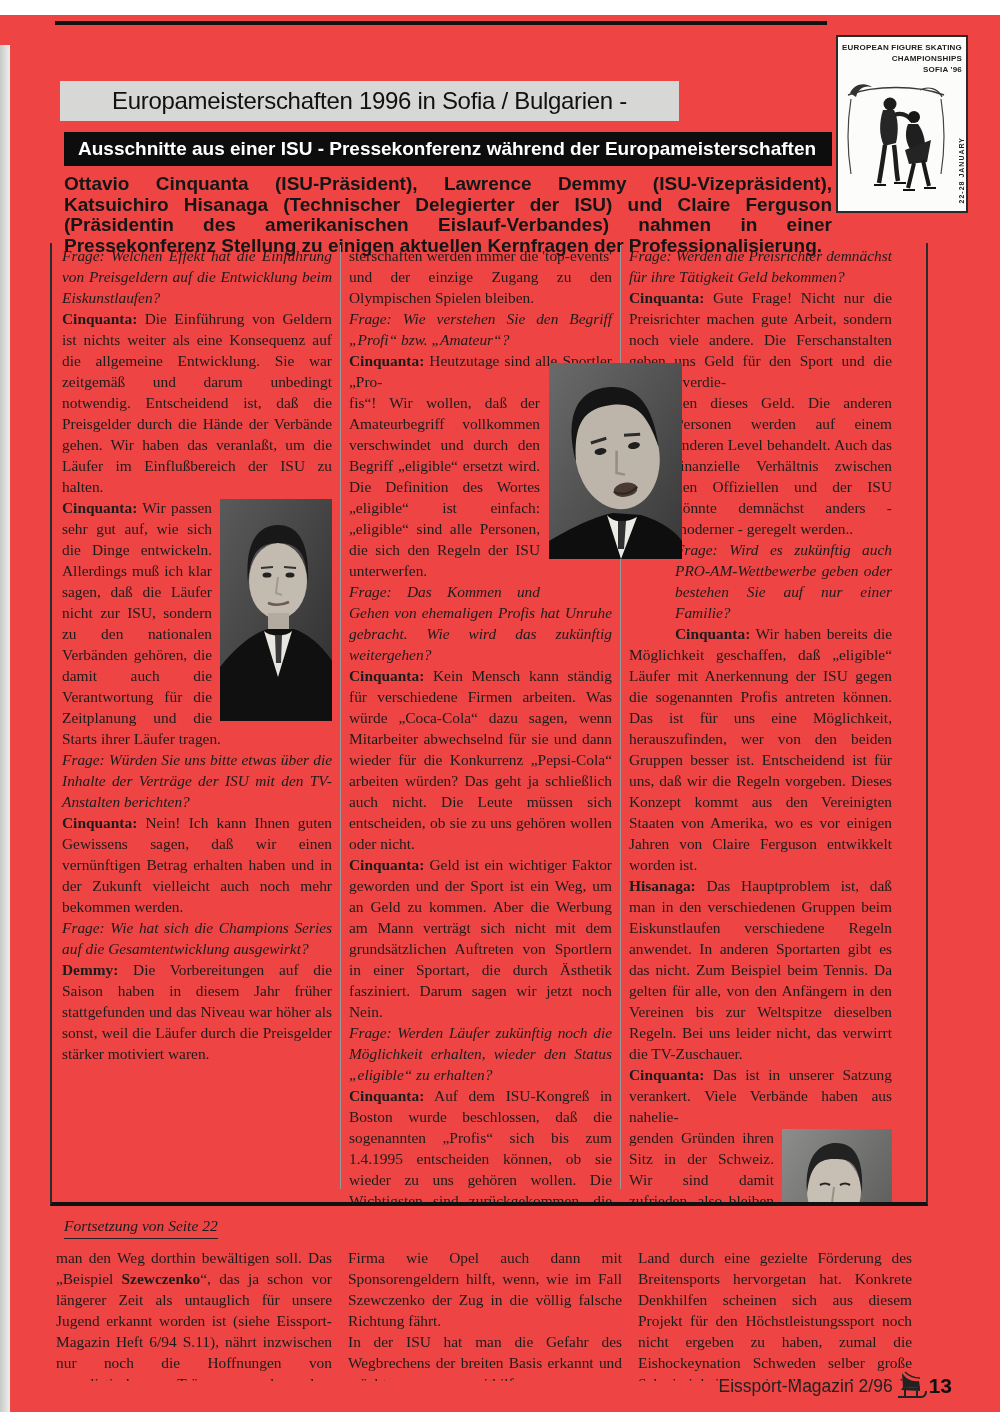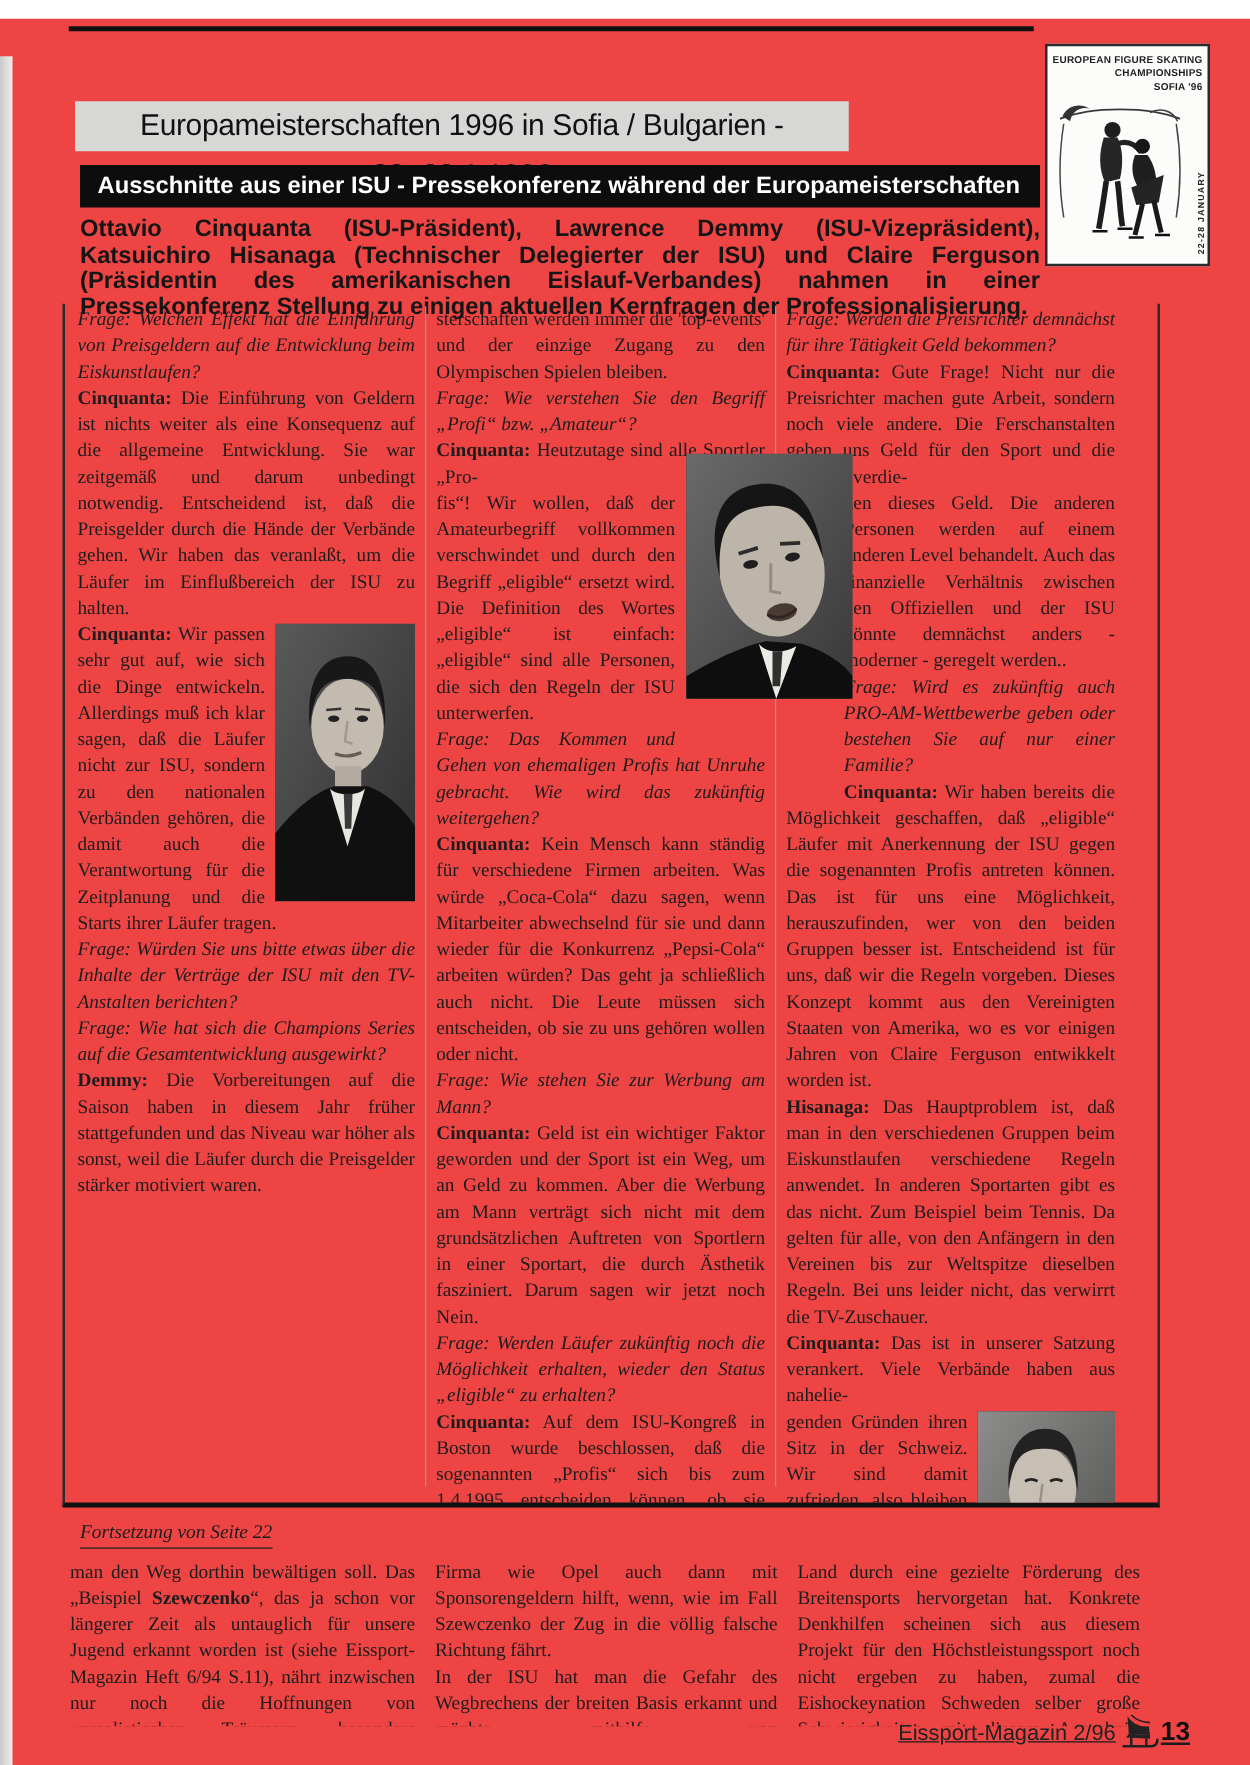--- a/index.html
+++ b/index.html
@@ -53,21 +53,21 @@
 
   .photo { background:#444; }
   .photo svg { display:block; width:100%; height:100%; }
   .photo.fr { float:right; margin:2px 0 5px 8px; }
   .photo.abs { position:absolute; left:497px; top:120px; width:133px; height:196px; }
 
   .cont-label { position:absolute; left:64px; top:1202px; font-style:italic;
                 font-size:15.5px; border-bottom:1px solid #222; padding-bottom:3px; }
 
   .footer { position:absolute; left:560px; top:1352px; width:392px; height:38px;
-            display:flex; justify-content:flex-end; align-items:center; gap:0;text-decoration:underline; }
+            display:flex; justify-content:flex-end; align-items:center; gap:0; }
   .footer .mag { font-family:"Liberation Sans", sans-serif; font-size:17.5px; color:#222; }
   .footer .skate { width:36px; height:30px; }
   .footer .skate svg { width:100%; height:100%; }
   .footer .pageno { font-family:"Liberation Sans", sans-serif; font-weight:bold;
                     font-size:21px; color:#111; }
 </style>
 </head>
 <body>
 
 <div class="page">
@@ -130,32 +130,32 @@
             <path d="M58,78 L56,94 L62,96" stroke="#a39a8e" stroke-width="2" fill="none"></path>
             <path d="M48,104 Q58,108 69,103" stroke="#6b5c52" stroke-width="2.5" fill="none"></path>
             <rect x="48" y="114" width="21" height="18" fill="#b4aba0"></rect>
             <path d="M0,222 L0,168 C22,140 40,132 48,130 L74,130 C86,134 100,144 112,162 L112,222 Z" fill="#101010"></path>
             <path d="M44,132 L58,178 L72,132 C66,138 50,138 44,132 Z" fill="#e8e6e0"></path>
             <path d="M55,136 L62,136 L61,164 L56,164 Z" fill="#3a3a3a"></path>
           </svg>
         </div>
         <p class="t"><span class="rb ">Cinquanta:</span> Wir passen sehr gut auf, wie sich die Dinge entwickeln. Allerdings muß ich klar sagen, daß die Läufer nicht zur ISU, sondern zu den nationalen Verbänden gehören, die damit auch die Verantwortung für die Zeitplanung und die Starts ihrer Läufer tragen.</p>
         <p class="q">Frage: Würden Sie uns bitte etwas über die Inhalte der Verträge der ISU mit den TV-Anstalten berichten?</p>
+        <p class="t"><span class="rb ">Cinquanta:</span> Nein! Ich kann Ihnen guten Gewissens sagen, daß wir einen vernünftigen Betrag erhalten haben und in der Zukunft vielleicht auch noch mehr bekommen werden.</p>
         <p class="q">Frage: Wie hat sich die Champions Series auf die Gesamtentwicklung ausgewirkt?</p>
         <p class="t"><span class="rb ">Demmy:</span> Die Vorbereitungen auf die Saison haben in diesem Jahr früher stattgefunden und das Niveau war höher als sonst, weil die Läufer durch die Preisgelder stärker motiviert waren.</p>
       </div>
     <div class="col">
         <p class="t">sterschaften werden immer die 'top-events' und der einzige Zugang zu den Olympischen Spielen bleiben.</p>
         <p class="q">Frage: Wie verstehen Sie den Begriff „Profi“ bzw. „Amateur“?</p>
         <p class="t"><span class="rb ">Cinquanta:</span> Heutzutage sind alle Sportler „Pro-</p>
         <div class="spacer right" style="width: 72px; height: 192px;"></div>
         <p class="t">fis“! Wir wollen, daß der Amateurbegriff vollkommen verschwindet und durch den Begriff „eligible“ ersetzt wird. Die Definition des Wortes „eligible“ ist einfach: „eligible“ sind alle Personen, die sich den Regeln der ISU unterwerfen.</p>
         <p class="q">Frage: Das Kommen und Gehen von ehemaligen Profis hat Unruhe gebracht. Wie wird das zukünftig weitergehen?</p>
         <p class="t"><span class="rb ">Cinquanta:</span> Kein Mensch kann ständig für verschiedene Firmen arbeiten. Was würde „Coca-Cola“ dazu sagen, wenn Mitarbeiter abwechselnd für sie und dann wieder für die Konkurrenz „Pepsi-Cola“ arbeiten würden? Das geht ja schließlich auch nicht. Die Leute müssen sich entscheiden, ob sie zu uns gehören wollen oder nicht.</p>
-        <p class="q">Frage: Wie stehen Sie zur Werbung am Mann?</p>
         <p class="t"><span class="rb ">Cinquanta:</span> Geld ist ein wichtiger Faktor geworden und der Sport ist ein Weg, um an Geld zu kommen. Aber die Werbung am Mann verträgt sich nicht mit dem grundsätzlichen Auftreten von Sportlern in einer Sportart, die durch Ästhetik fasziniert. Darum sagen wir jetzt noch Nein.</p>
         <p class="q">Frage: Werden Läufer zukünftig noch die Möglichkeit erhalten, wieder den Status „eligible“ zu erhalten?</p>
         <p class="t"><span class="rb ">Cinquanta:</span> Auf dem ISU-Kongreß in Boston wurde beschlossen, daß die sogenannten „Profis“ sich bis zum 1.4.1995 entscheiden können, ob sie wieder zu uns gehören wollen. Die Wichtigsten sind zurückgekommen, die anderen haben den anderen Weg gewählt. So war's und so wird es auch bleiben. Wer raus ist, ist raus!</p>
       </div>
     <div class="col">
         <p class="q">Frage: Werden die Preisrichter demnächst für ihre Tätigkeit Geld bekommen?</p>
         <p class="t"><span class="rb ">Cinquanta:</span> Gute Frage! Nicht nur die Preisrichter machen gute Arbeit, sondern noch viele andere. Die Ferschanstalten geben uns Geld für den Sport und die Sportler verdie-</p>
         <div class="spacer left" style="width: 46px; height: 235px;"></div>
         <p class="t">nen dieses Geld. Die anderen Personen werden auf einem anderen Level behandelt. Auch das finanzielle Verhältnis zwischen den Offiziellen und der ISU könnte demnächst anders - moderner - geregelt werden..</p>
         <p class="q">Frage: Wird es zukünftig auch PRO-AM-Wettbewerbe geben oder bestehen Sie auf nur einer Familie?</p>

